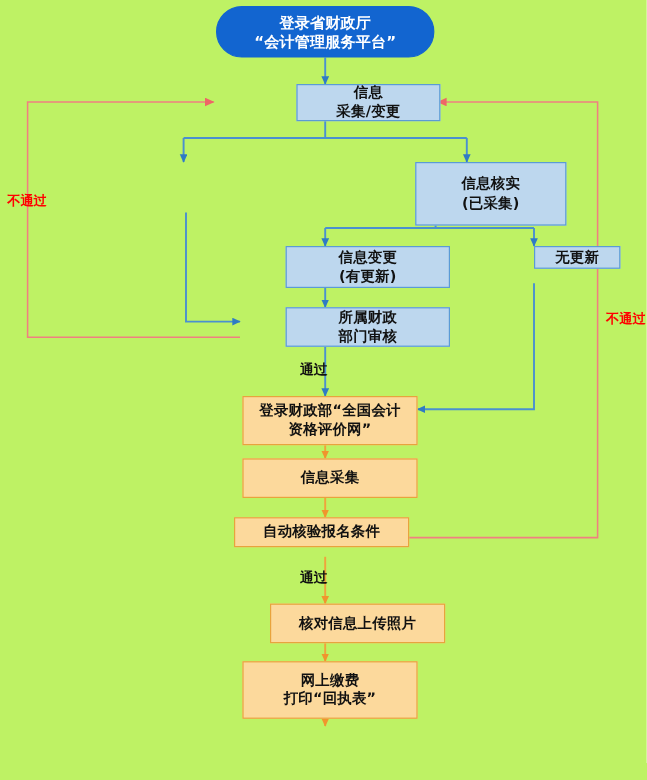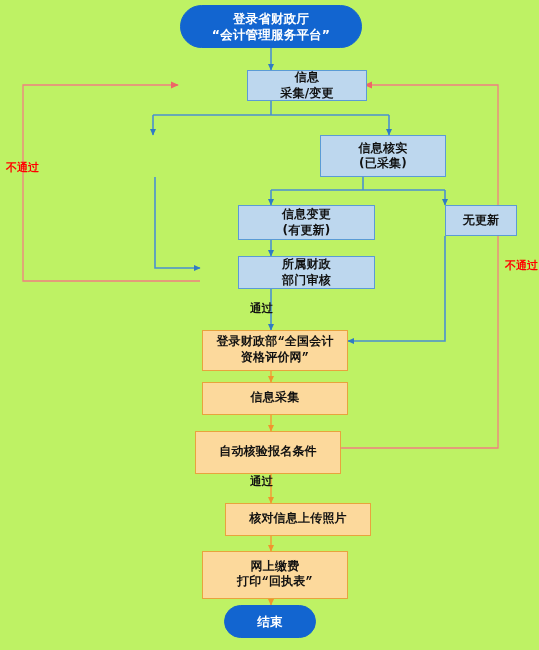--- a/index.html
+++ b/index.html
@@ -50,21 +50,20 @@
     color: #111111;
     border: 1px solid #5B9BD5;
     font-size: 12px;
     margin-left: 36px;
   }
   .node-orange {
     background: #FCD99C;
     color: #111111;
     border: 1px solid #E8A33D;
     font-size: 12px;
-    font-family: Liberation Mono, monospace;
   }
   .edge-label {
     position: absolute;
     font-size: 11.5px;
     font-weight: bold;
     color: #111111;
     white-space: nowrap;
   }
   .edge-label-red {
     position: absolute;
@@ -131,44 +130,43 @@
     </g>
   </svg>
 
   <div class="node node-terminal" style="left:180px; top:5px; width:182px; height:43px;">登录省财政厅
 “会计管理服务平台”</div>
 
   <div class="node node-blue" style="left:211px; top:70px; width:120px; height:31px;">信息
 采集/变更</div>
 
 
-  <div class="node node-blue" style="left:284px; top:135px; width:126px; height:42px;">信息核实
+  <div class="node node-blue" style="left:310px; top:135px; width:126px; height:53px;">信息核实
 (已采集)</div>
 
   <div class="node node-blue" style="left:202px; top:205px; width:137px; height:35px;">信息变更
 (有更新)</div>
 
-  <div class="node node-blue" style="left:409px; top:205px; width:72px; height:31px;">无更新</div>
+  <div class="node node-blue" style="left:409px; top:205px; width:72px; height:19px;">无更新</div>
 
   <div class="node node-blue" style="left:202px; top:256px; width:137px; height:33px;text-align:right;">所属财政
 部门审核</div>
 
   <div class="node node-orange" style="left:202px; top:330px; width:146px; height:41px;">登录财政部“全国会计
 资格评价网”</div>
 
   <div class="node node-orange" style="left:202px; top:382px; width:146px; height:33px;">信息采集</div>
 
-  <div class="node node-orange" style="left:195px; top:431px; width:146px; height:43px;">自动核验报名条件</div>
+  <div class="node node-orange" style="left:195px; top:431px; width:146px; height:25px;">自动核验报名条件</div>
 
   <div class="node node-orange" style="left:202px; top:503px; width:146px; height:33px;margin-left:23px;">核对信息上传照片</div>
 
   <div class="node node-orange" style="left:202px; top:551px; width:146px; height:48px;">网上缴费
 打印“回执表”</div>
 
-  <div class="node node-terminal" style="left:224px; top:605px; width:92px; height:33px;">结束</div>
 
   <div class="edge-label" style="left:250px; top:301px;">通过</div>
 
   <div class="edge-label" style="left:250px; top:474px;">通过</div>
 
   <div class="edge-label-red" style="left:6px; top:160px;">不通过</div>
 
   <div class="edge-label-red" style="left:505px; top:258px;">不通过</div>
 
 </div>

